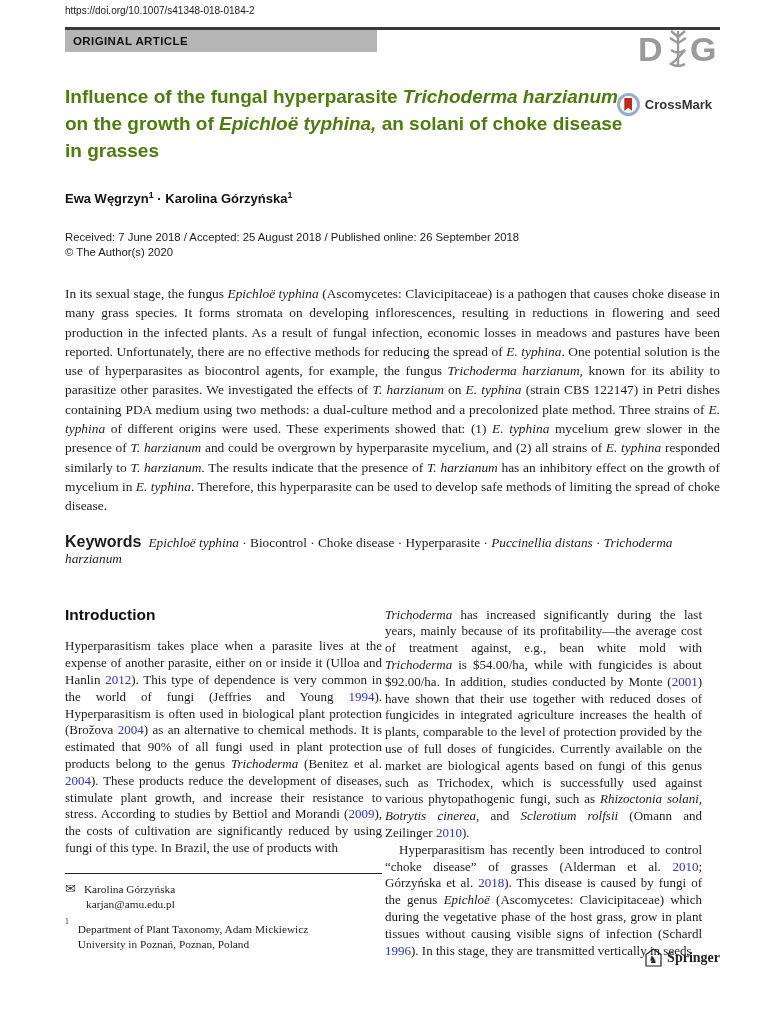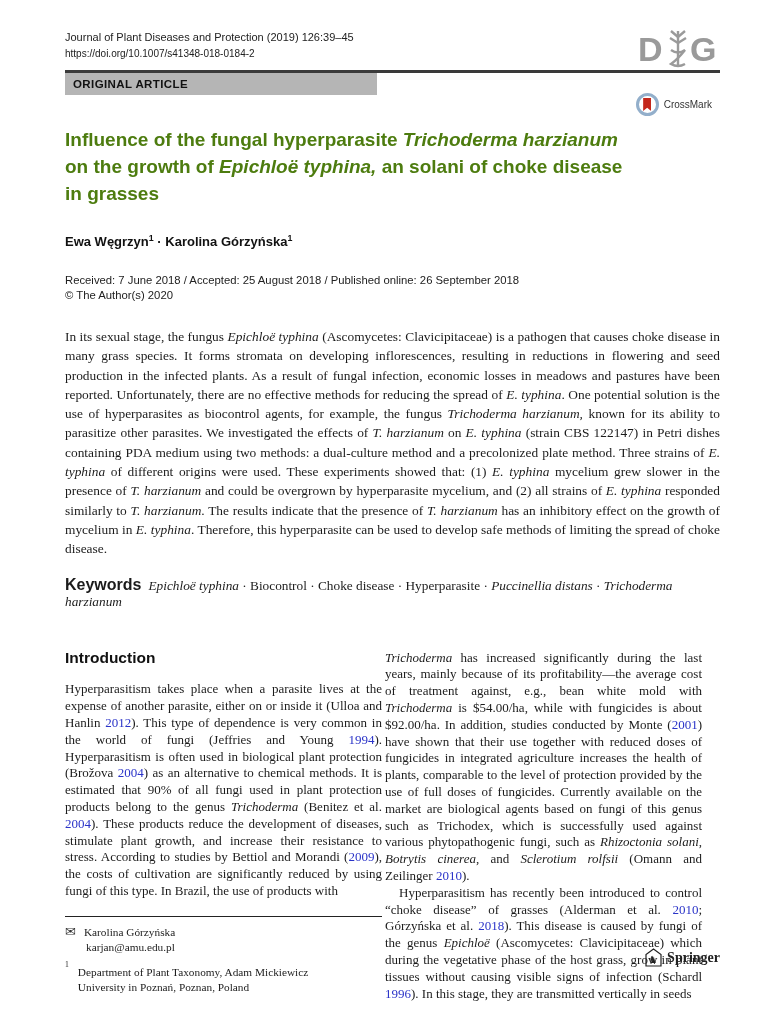--- a/index.html
+++ b/index.html
@@ -22,21 +22,21 @@
   .doi-line{margin-top:4px;font-family:"Liberation Sans",sans-serif;font-size:10px;color:#222;text-decoration:none;display:inline-block;}
   .rule-dark{margin-top:9px;width:655px;height:3px;background:var(--rule);}
   .banner{width:312px;height:22px;background:var(--banner);display:flex;align-items:center;padding-left:8px;
           font-family:"Liberation Sans",sans-serif;font-size:11.5px;font-weight:bold;letter-spacing:.4px;color:#111;}
 
   .dpg-logo{position:absolute;top:28px;right:48px;width:82px;height:44px;}
   .crossmark{position:absolute;top:93px;right:56px;display:flex;align-items:center;gap:5px;cursor:pointer;}
   .cm-badge{width:23px;height:23px;border-radius:50%;background:#fff;border:3px solid var(--cm-ring);position:relative;}
   .cm-badge::after{content:"";position:absolute;left:4.5px;top:2px;width:8px;height:13px;background:var(--cm-red);
                    clip-path:polygon(0 0,100% 0,100% 100%,50% 75%,0 100%);}
-  .cm-label{font-family:"Liberation Sans",sans-serif;font-size:10px;color:#333;}
+  .cm-label{font-family:"Liberation Sans",sans-serif;font-size:13px;color:#333;font-weight:bold;}
 
   
   .paper-title{margin-top:31px;font-family:"Liberation Sans",sans-serif;font-weight:bold;font-size:19px;line-height:27px;color:#4d7c0f;width:645px;}
   .authors-line{margin-top:27px;font-family:"Liberation Sans",sans-serif;font-weight:bold;font-size:13px;color:#111;}
   .authors-line sup{font-size:68%;}
   .dates-line{margin-top:25px;font-family:"Liberation Sans",sans-serif;font-size:11.3px;color:#222;}
   .copyright-line{margin-top:3px;font-family:"Liberation Sans",sans-serif;font-size:11.3px;color:#222;}
 
   
   .abstract{margin-top:26px;}
@@ -88,21 +88,20 @@
       <text x="52" y="33" font-family="Liberation Sans, sans-serif" font-size="34" font-weight="bold" fill="#9a9a9a">G</text>
     </svg>
   </div>
 
   <div class="crossmark">
     <span class="cm-badge"></span>
     <span class="cm-label">CrossMark</span>
   </div>
 
   <div class="content">
-    <div class="journal-line">Journal of Plant Diseases and Protection (2019) 126:39–45</div>
     <a class="doi-line">https://doi.org/10.1007/s41348-018-0184-2</a>
 
     <div class="rule-dark"></div>
     <div class="banner">
       <span>ORIGINAL ARTICLE</span>
     </div>
 
     <h1 class="paper-title"><span>Influence of the fungal hyperparasite </span><span class="it">Trichoderma harzianum</span><br><span>on the growth of </span><span class="it">Epichloë typhina,</span><span> an solani of choke disease</span><br><span>in grasses</span></h1>
 
     <div class="authors-line"><span>Ewa Węgrzyn</span><sup>1</sup><span> · </span><span>Karolina Górzyńska</span><sup>1</sup></div>

